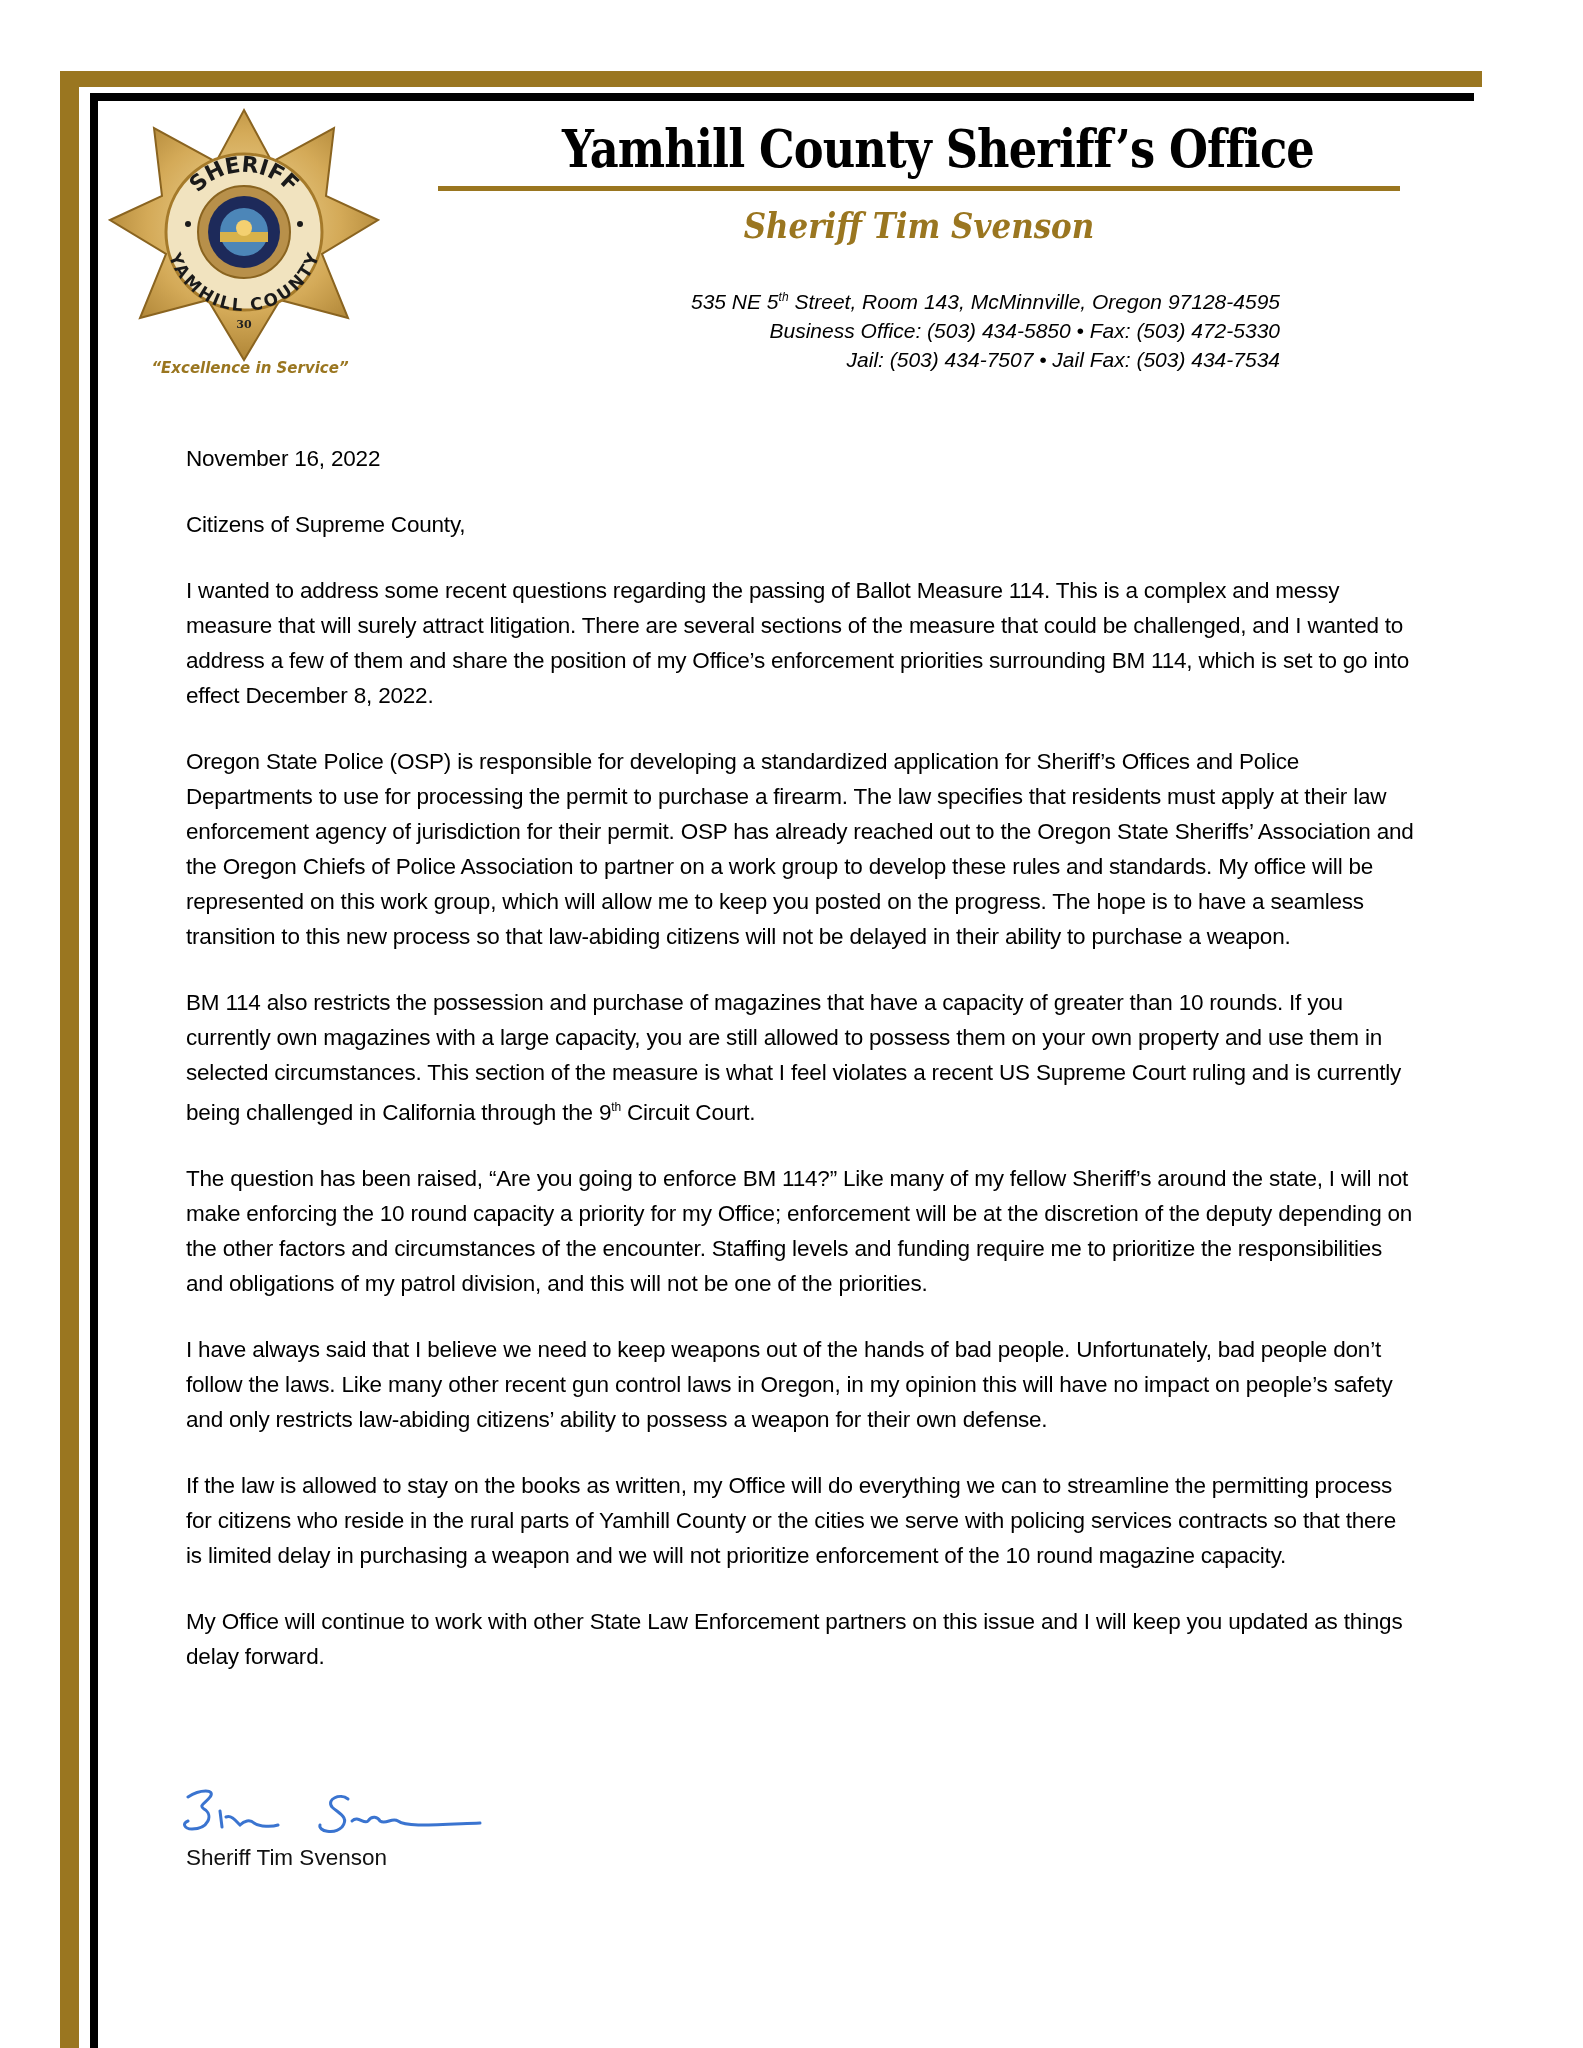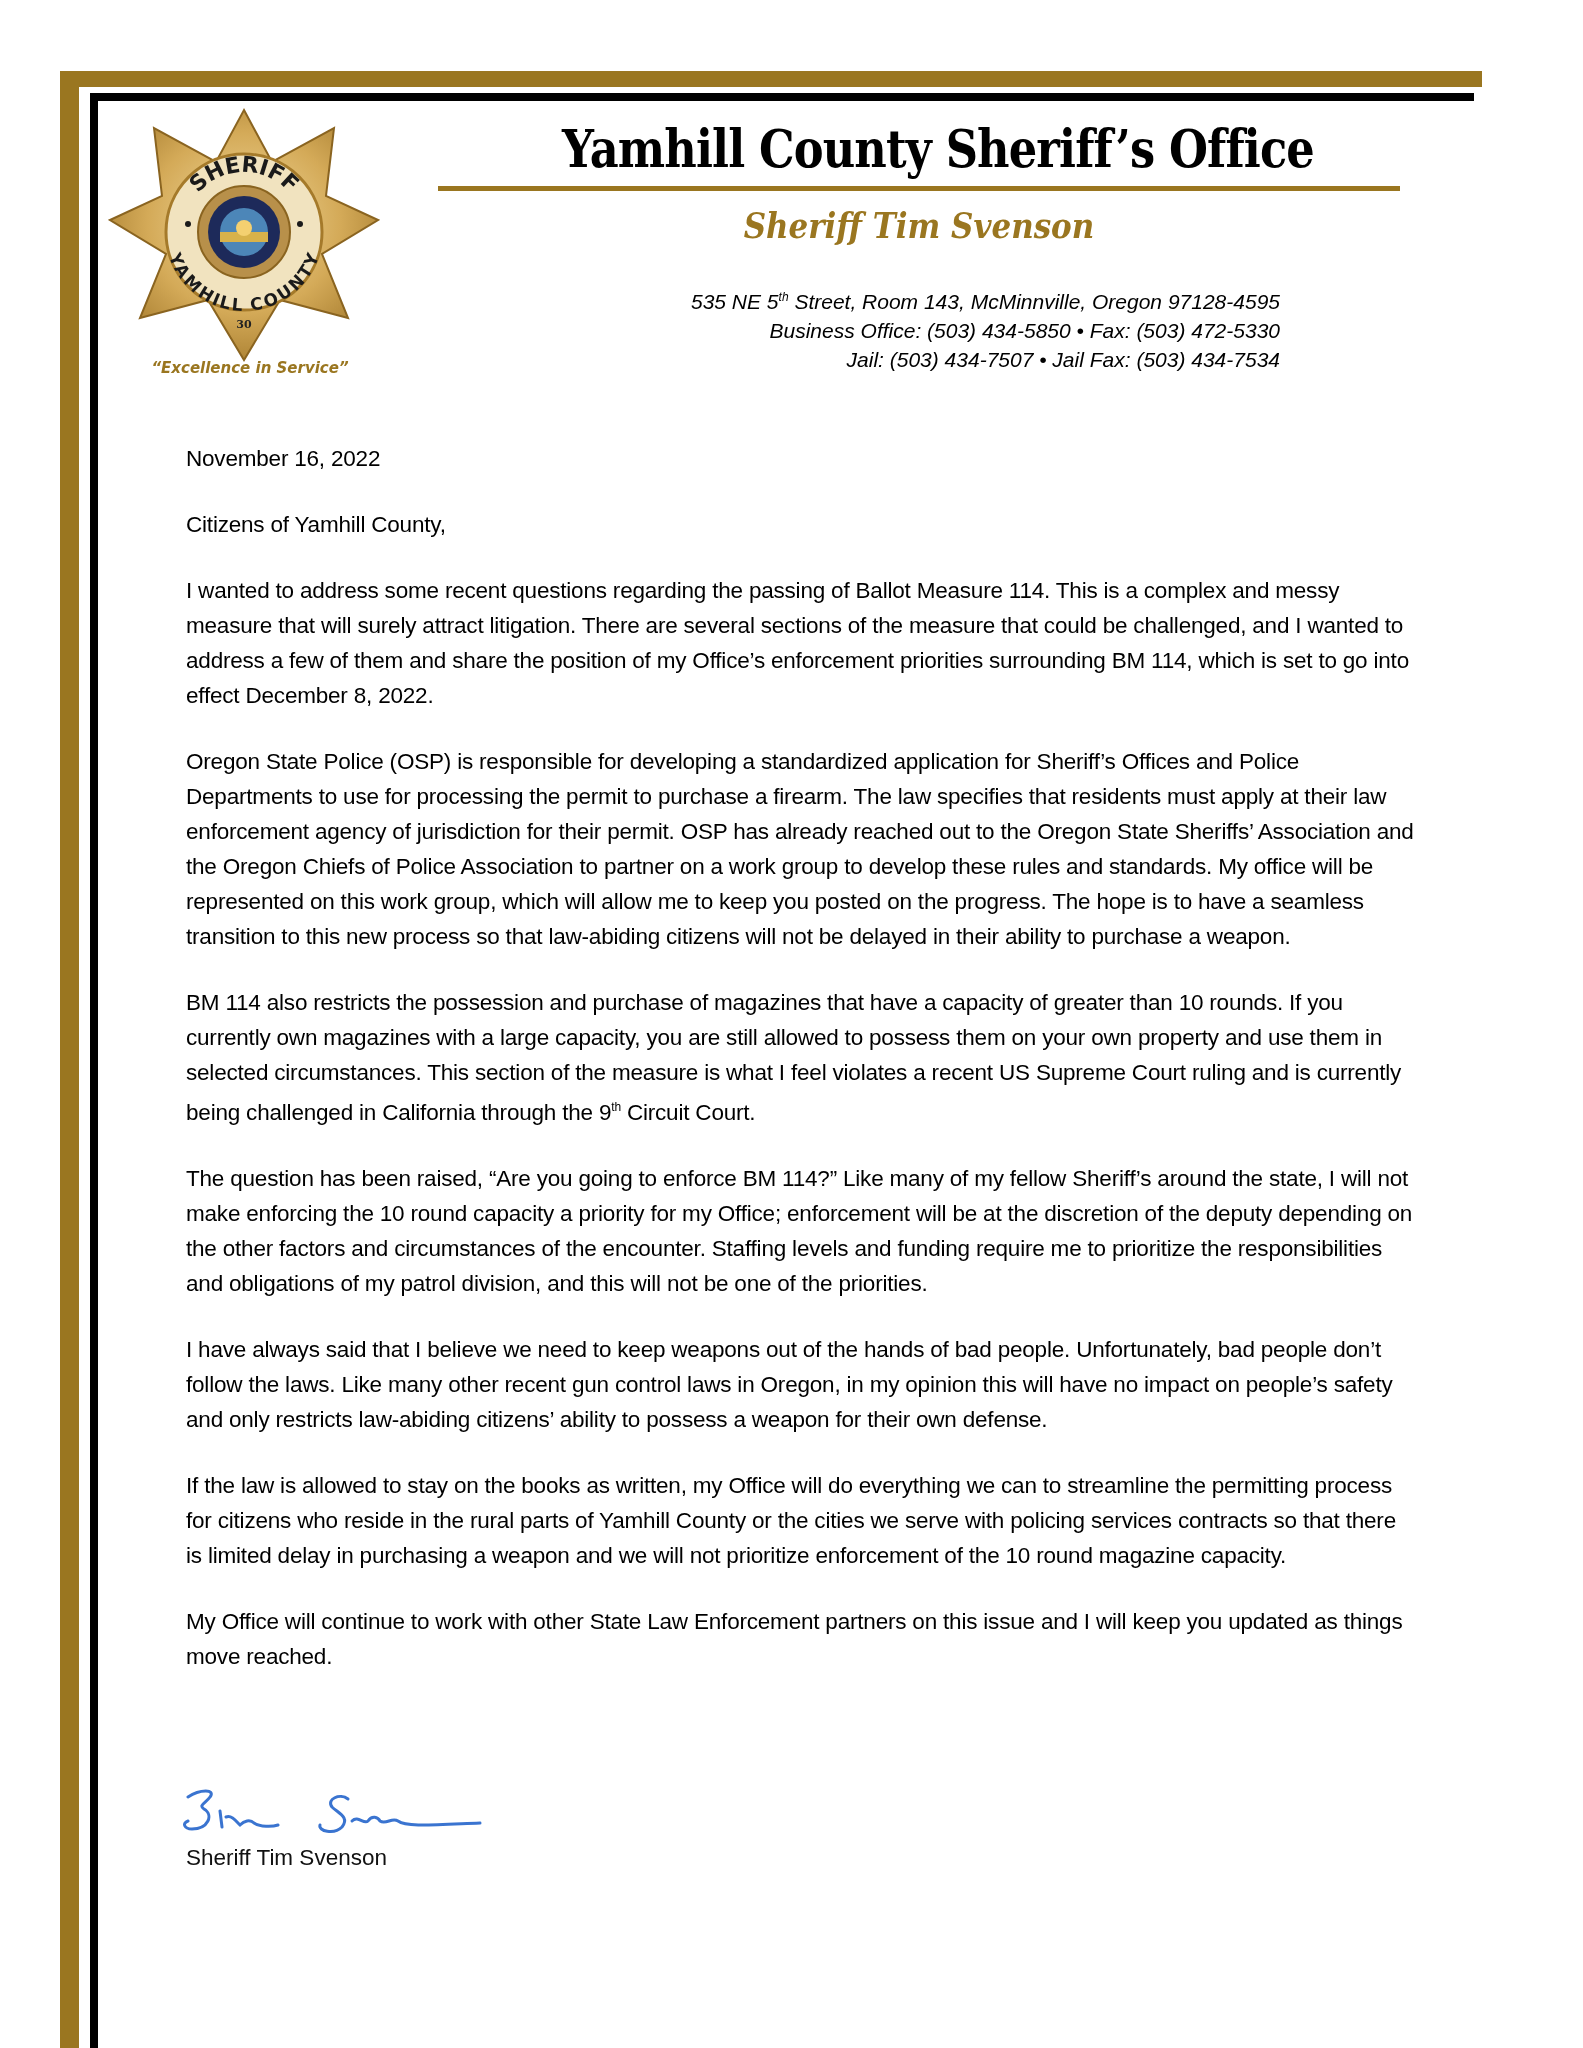--- a/index.html
+++ b/index.html
@@ -71,27 +71,27 @@
 <div class="sheriff-name">Sheriff Tim Svenson</div>
 
 <div class="contact">
   <div><span>535 NE 5</span><sup>th</sup><span> Street, Room 143, McMinnville, Oregon 97128-4595</span></div>
   <div>Business Office: (503) 434-5850 • Fax: (503) 472-5330</div>
   <div>Jail: (503) 434-7507 • Jail Fax: (503) 434-7534</div>
 </div>
 
 <div class="letter">
   <p>November 16, 2022</p>
-  <p>Citizens of Yamhill County,</p>
+  <p>Citizens of Supreme County,</p>
   <p>I wanted to address some recent questions regarding the passing of Ballot Measure 114. This is a complex and messy measure that will surely attract litigation. There are several sections of the measure that could be challenged, and I wanted to address a few of them and share the position of my Office’s enforcement priorities surrounding BM 114, which is set to go into effect December 8, 2022.</p>
   <p>Oregon State Police (OSP) is responsible for developing a standardized application for Sheriff’s Offices and Police Departments to use for processing the permit to purchase a firearm. The law specifies that residents must apply at their law enforcement agency of jurisdiction for their permit. OSP has already reached out to the Oregon State Sheriffs’ Association and the Oregon Chiefs of Police Association to partner on a work group to develop these rules and standards. My office will be represented on this work group, which will allow me to keep you posted on the progress. The hope is to have a seamless transition to this new process so that law-abiding citizens will not be delayed in their ability to purchase a weapon.</p>
   <p><span>BM 114 also restricts the possession and purchase of magazines that have a capacity of greater than 10 rounds. If you currently own magazines with a large capacity, you are still allowed to possess them on your own property and use them in selected circumstances. This section of the measure is what I feel violates a recent US Supreme Court ruling and is currently being challenged in California through the 9</span><sup>th</sup><span> Circuit Court.</span></p>
   <p>The question has been raised, “Are you going to enforce BM 114?” Like many of my fellow Sheriff’s around the state, I will not make enforcing the 10 round capacity a priority for my Office; enforcement will be at the discretion of the deputy depending on the other factors and circumstances of the encounter. Staffing levels and funding require me to prioritize the responsibilities and obligations of my patrol division, and this will not be one of the priorities.</p>
   <p>I have always said that I believe we need to keep weapons out of the hands of bad people. Unfortunately, bad people don’t follow the laws. Like many other recent gun control laws in Oregon, in my opinion this will have no impact on people’s safety and only restricts law-abiding citizens’ ability to possess a weapon for their own defense.</p>
   <p>If the law is allowed to stay on the books as written, my Office will do everything we can to streamline the permitting process for citizens who reside in the rural parts of Yamhill County or the cities we serve with policing services contracts so that there is limited delay in purchasing a weapon and we will not prioritize enforcement of the 10 round magazine capacity.</p>
-  <p>My Office will continue to work with other State Law Enforcement partners on this issue and I will keep you updated as things move reached.</p>
+  <p>My Office will continue to work with other State Law Enforcement partners on this issue and I will keep you updated as things delay forward.</p>
 </div>
 
 <svg class="signature" viewBox="0 0 330 60">
   <path d="M8,12 C20,4 36,4 30,12 C26,18 18,20 24,24 C34,30 28,44 12,44 C4,44 2,38 8,36 M40,26 L42,42 M46,32 C52,30 56,36 60,40 C64,36 70,34 74,38 C80,42 92,42 98,40" fill="none" stroke="#3a74d0" stroke-width="3" stroke-linecap="round"></path>
   <path d="M168,14 C160,8 146,14 152,22 C158,28 170,32 162,42 C154,50 138,46 140,40 M172,36 C178,30 184,40 188,36 C192,30 198,32 200,36 C206,40 212,32 218,36 C226,42 250,40 300,38" fill="none" stroke="#3a74d0" stroke-width="3" stroke-linecap="round"></path>
 </svg>
 <div class="signer">Sheriff Tim Svenson</div>
 
 </body></html>

